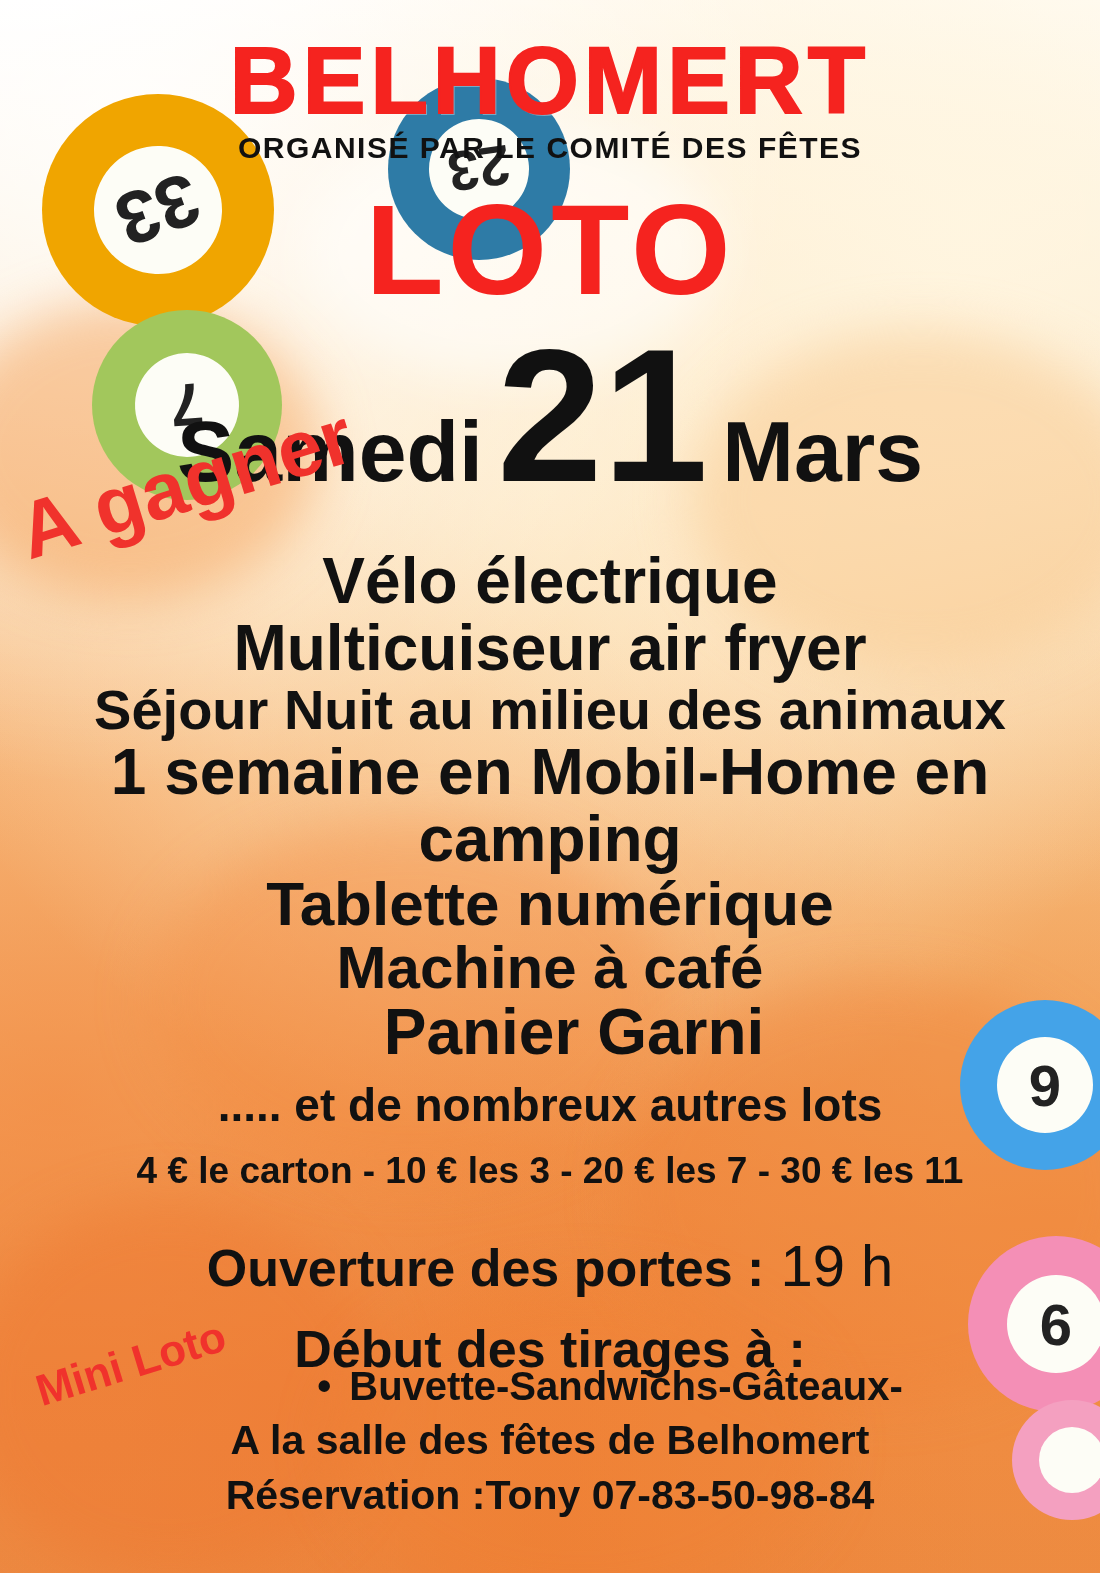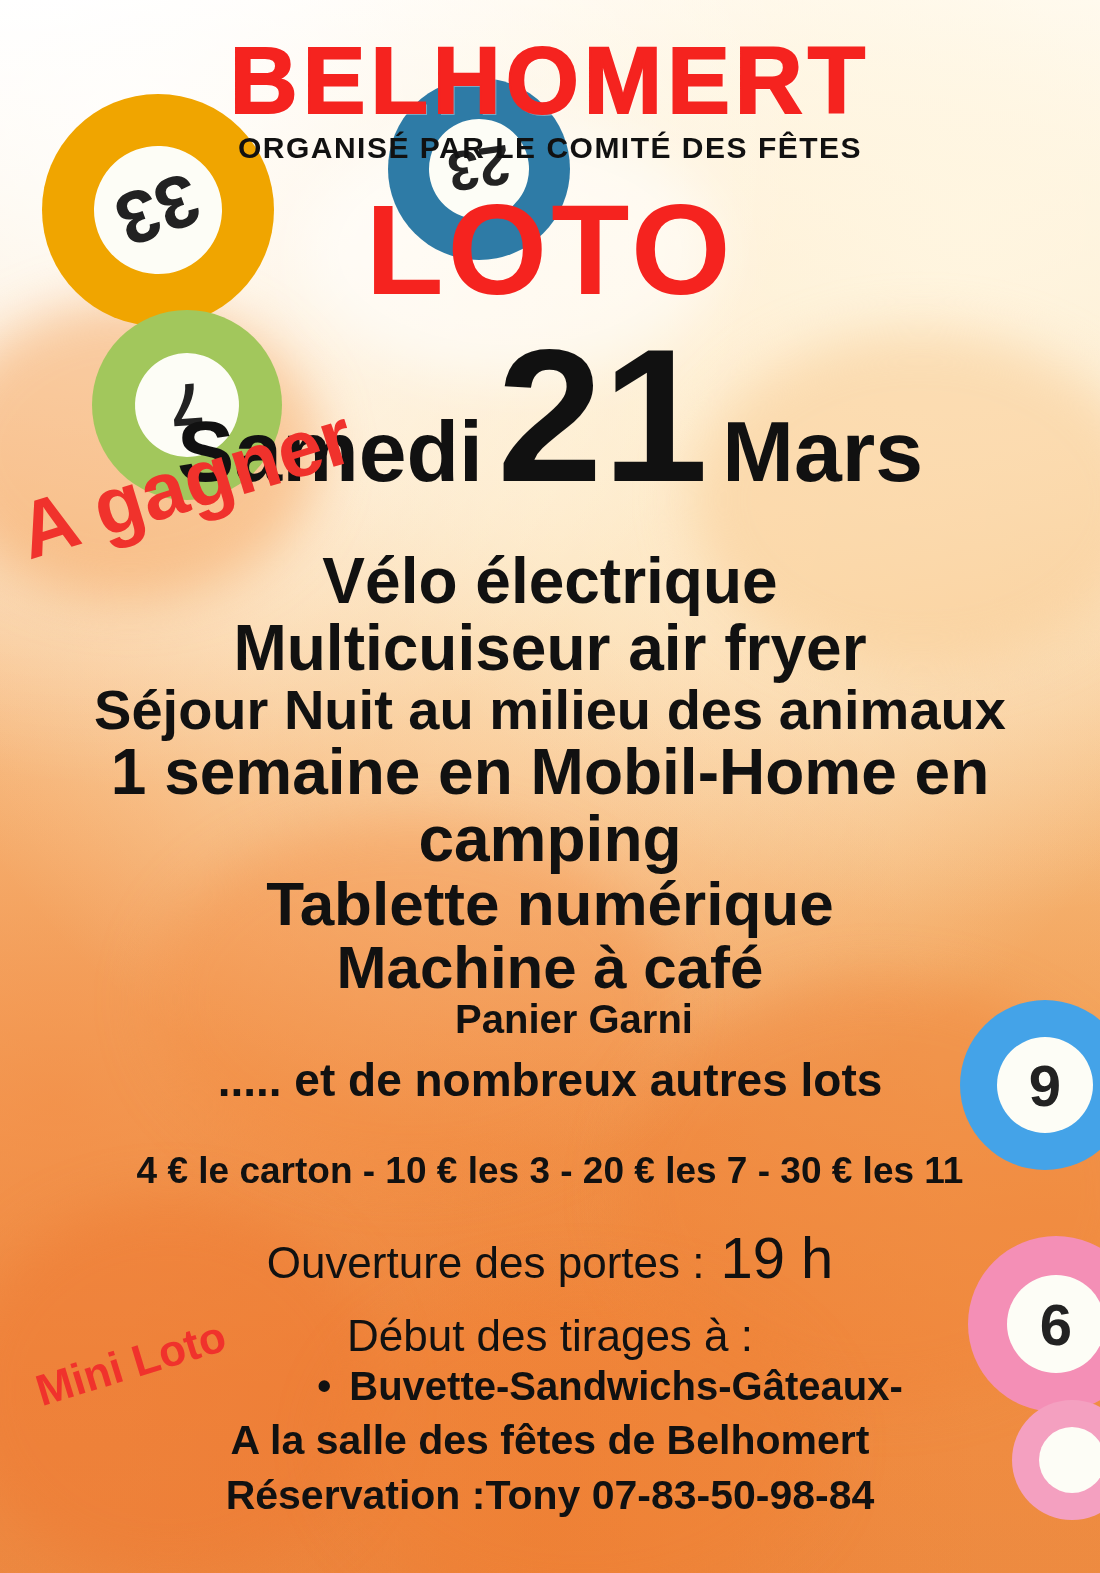--- a/index.html
+++ b/index.html
@@ -147,39 +147,39 @@
     font-weight: 800;
     color: #111;
     line-height: 1.04;
   }
   .p1 { font-size: 64px; }
   .p2 { font-size: 64px; }
   .p3 { font-size: 56px; }
   .p4 { font-size: 64px; }
   .p5 { font-size: 62px; }
   .p6 { font-size: 60px; }
-  .p7 { font-size: 40px; padding-left: 48px; }
+  .p7 { font-size: 64px; padding-left: 48px; }
   .p-more { font-size: 46px; font-weight: 800; color: #111; margin-top: 12px; }
 
   .prices {
     top: 1150px;
     font-size: 37px;
     font-weight: 800;
     color: #111;
     white-space: nowrap;
   }
 
   .hours { top: 1218px; }
   .hour-row {
     display: flex;
     align-items: baseline;
     justify-content: center;
     gap: 16px;
   }
-  .hour-label { font-size: 44px; font-weight: 400; color: #111; margin-top: 20px; }
+  .hour-label { font-size: 52px; font-weight: 700; color: #111; margin-top: 20px; }
   .hour-value { font-size: 58px; font-weight: 400; color: #111; }
 
   .mini-loto {
     position: absolute;
     left: 30px;
     top: 1368px;
     width: 300px;
     text-align: left;
     font-size: 44px;
     font-weight: 800;

